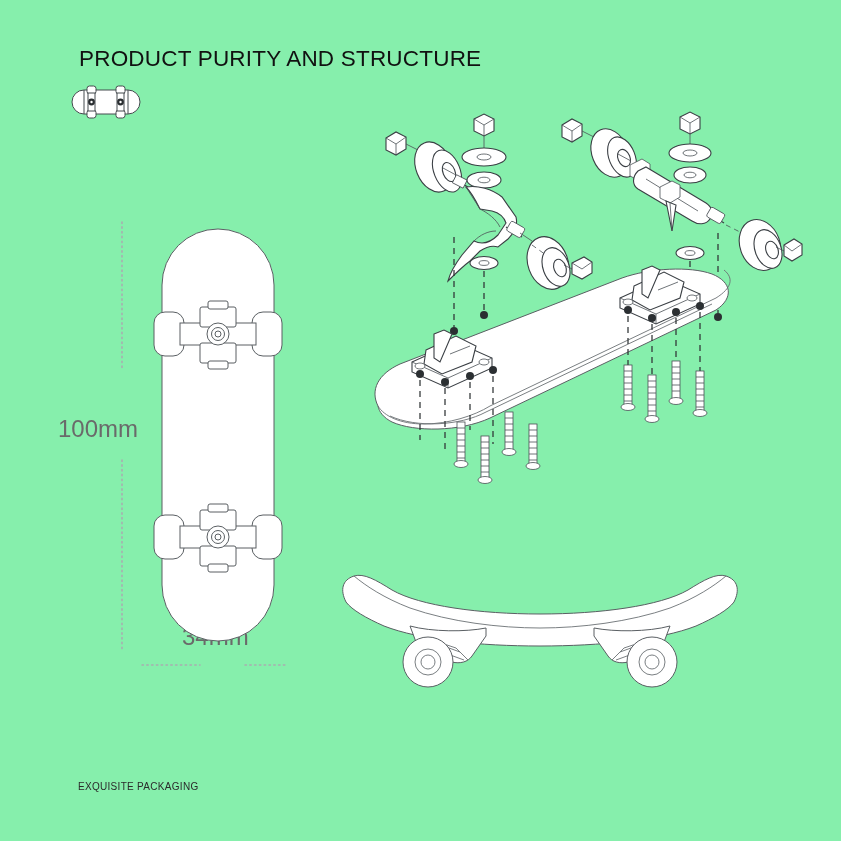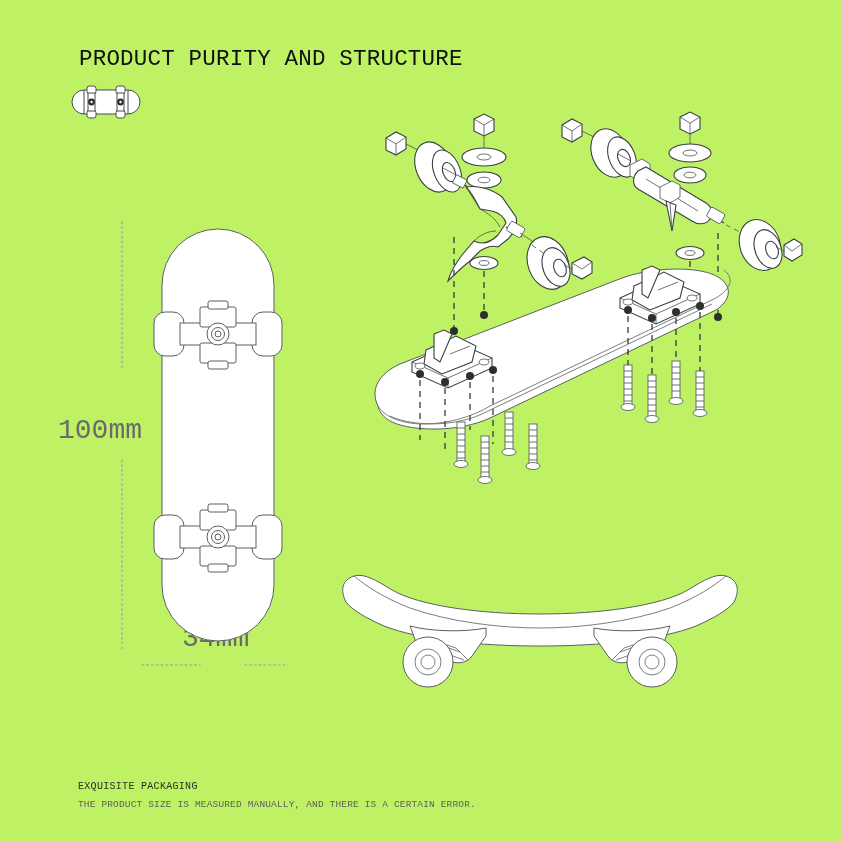--- a/index.html
+++ b/index.html
@@ -11,22 +11,21 @@
   body {
     width: 841px;
     height: 841px;
     position: relative;
     overflow: hidden;
     font-family: "Liberation Sans", sans-serif;
   }
   #page {
     position: absolute;
     inset: 0;
-    background: #bef264;
-    font-family: Liberation Mono, monospace;
+    background: #86efac;
   }
   .title {
     position: absolute;
     left: 79px;
     top: 46px;
     font-size: 22.5px;
     letter-spacing: 0.2px;
     color: #111111;
     font-weight: 400;
     white-space: nowrap;
@@ -45,21 +44,21 @@
     left: 78px;
     top: 799px;
     font-size: 9.5px;
     color: #5e5e5e;
     letter-spacing: 0.15px;
     white-space: nowrap;
   }
   .dim-label {
     position: absolute;
     color: #6a6a6a;
-    font-size: 28px;
+    font-size: 24px;
     white-space: nowrap;
   }
   #dim-length { left: 58px; top: 415px; }
   #dim-width  { left: 182px; top: 623px; }
 
   svg { position: absolute; left: 0; top: 0; overflow: visible; }
   .ln-t { fill: none; stroke: #6b7074; stroke-width: 0.9; }
   .ink  { fill: none; stroke: #3a3f44; stroke-width: 1.1; }
   .ink-thin { fill: none; stroke: #4a5055; stroke-width: 0.8; }
   .wf   { fill: #ffffff; stroke: #3a3f44; stroke-width: 1.1; }
@@ -475,15 +474,14 @@
       <path d="M 348 130 L 324 138 L 312 150" class="ln-t"></path>
       <path d="M 342 134 L 320 142" class="ln-t"></path>
       <path d="M 338 142 L 316 150" class="ln-t"></path>
       <circle cx="352" cy="152" r="25" class="wf-l"></circle>
       <circle cx="352" cy="152" r="13" class="ln-t"></circle>
       <circle cx="352" cy="152" r="7" class="ln-t"></circle>
     </g>
   </svg>
 
   <div class="footer-title">EXQUISITE PACKAGING</div>
-  <div class="footer-note">THE PRODUCT SIZE IS MEASURED MANUALLY, AND THERE IS A CERTAIN ERROR.</div>
 
 </div>
 
 </body></html>

